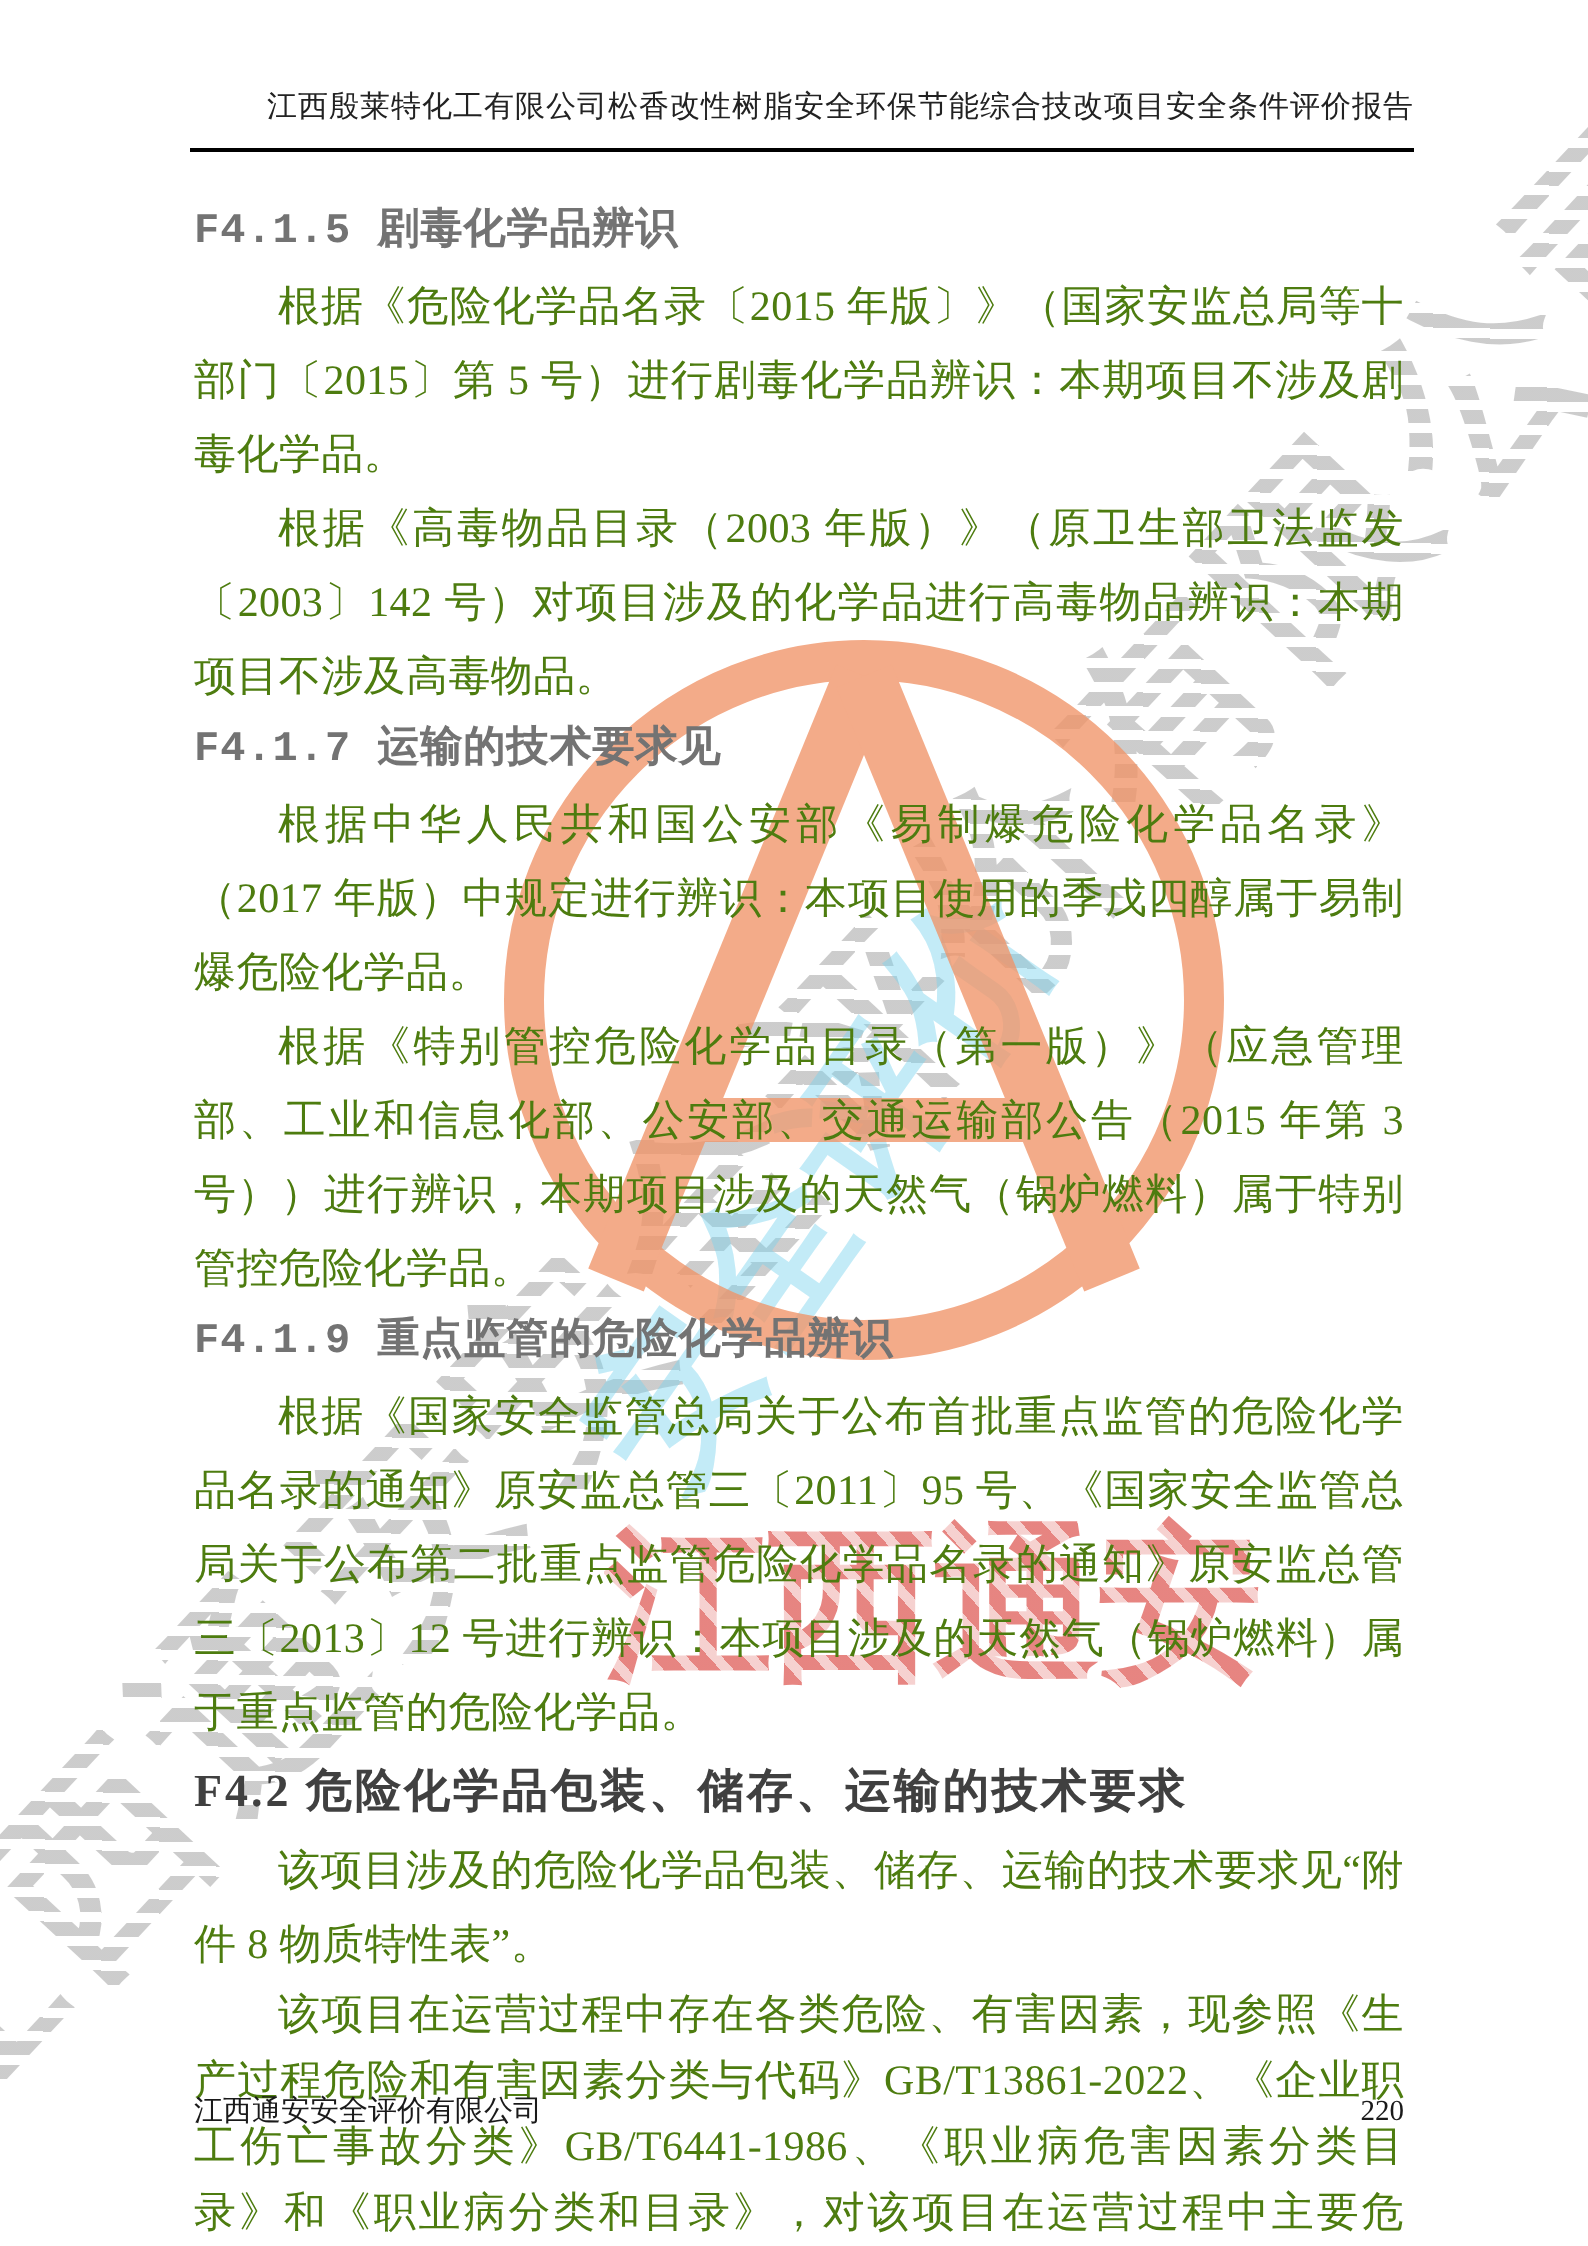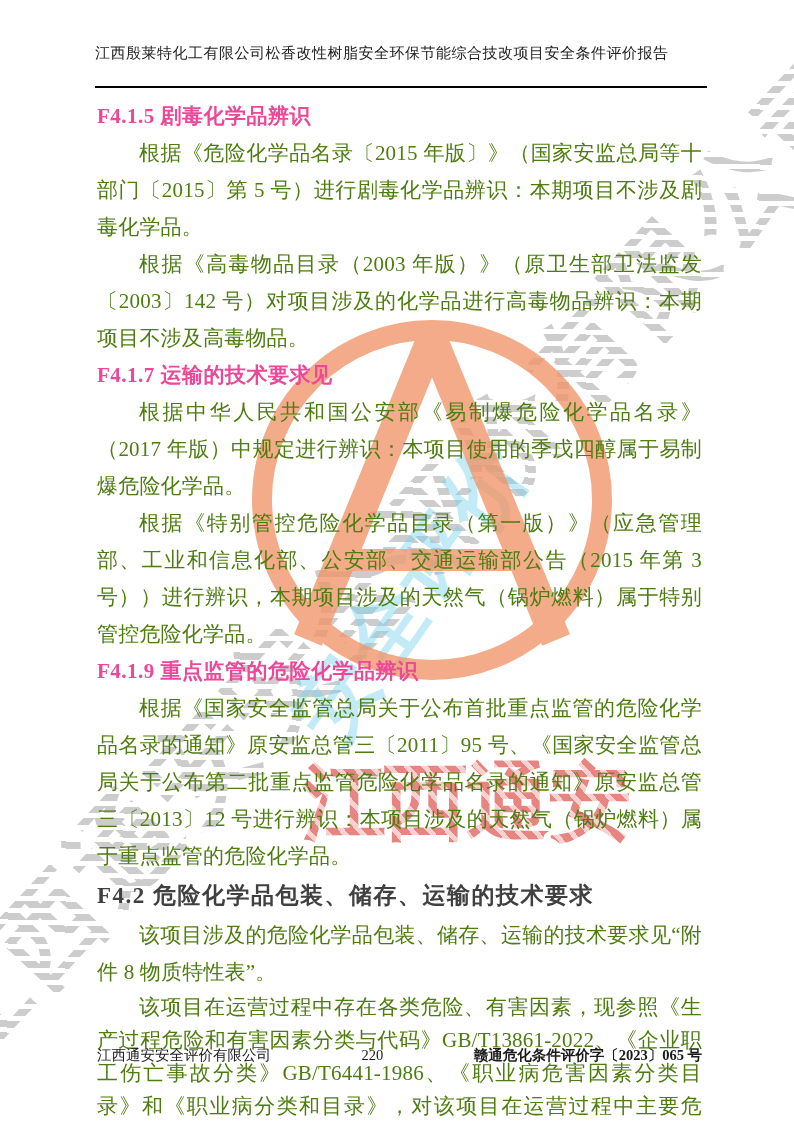--- a/index.html
+++ b/index.html
@@ -38,27 +38,27 @@
     }
     .wm-red{
       color:transparent;
       background:repeating-linear-gradient(48deg, rgba(222,90,85,.74) 0 8px, rgba(222,90,85,.28) 8px 13px);
       -webkit-background-clip:text; background-clip:text;
     }
   }
   
   .header{
     position:absolute; left:95px; top:44px; width:612px; z-index:10;
-    text-align:left; font-size:15px; color:#222; letter-spacing:.5px;
-    padding-bottom:23px; border-bottom:2px solid #000;
+    text-align:right; font-size:15px; color:#222; letter-spacing:.5px;
+    padding-bottom:11px; border-bottom:2px solid #000;
   }
   .main{ position:absolute; left:97px; top:98px; width:605px; z-index:10; }
   .main h3{
-    margin:0; font-family:Liberation Serif, serif;
-    font-weight:bold; font-size:21px; line-height:37px; color:#ec4899; letter-spacing:.5px;
+    margin:0; font-family:Liberation Mono, monospace;
+    font-weight:bold; font-size:21px; line-height:37px; color:#737373; letter-spacing:.5px;
   }
   .main p{
     margin:0; font-size:21px; line-height:37px; text-indent:2em;
     text-align:justify; color:#4d7c0f; letter-spacing:.2px;
   }
   .main h2{
     margin:0; font-family:"Liberation Serif","DejaVu Serif",serif;
     font-weight:bold; font-size:23px; line-height:42px; color:#404040; letter-spacing:1.5px;
   }
   .main p.tight{ line-height:33px; }
@@ -111,16 +111,15 @@
     <h2>F4.2 危险化学品包装、储存、运输的技术要求</h2>
     <p>该项目涉及的危险化学品包装、储存、运输的技术要求见“附件 8 物质特性表”。</p>
 
     <p class="tight">该项目在运营过程中存在各类危险、有害因素，现参照《生产过程危险和有害因素分类与代码》GB/T13861-2022、《企业职工伤亡事故分类》GB/T6441-1986、《职业病危害因素分类目录》和《职业病分类和目录》，对该项目在运营过程中主要危险、有害因素进行分析。</p>
 
   </div>
 
   <div class="footer">
     <span>江西通安安全评价有限公司</span>
     <span>220</span>
-    <span class="doc-no">赣通危化条件评价字〔2023〕065 号</span>
   </div>
 
 </div>
 
 </body></html>

